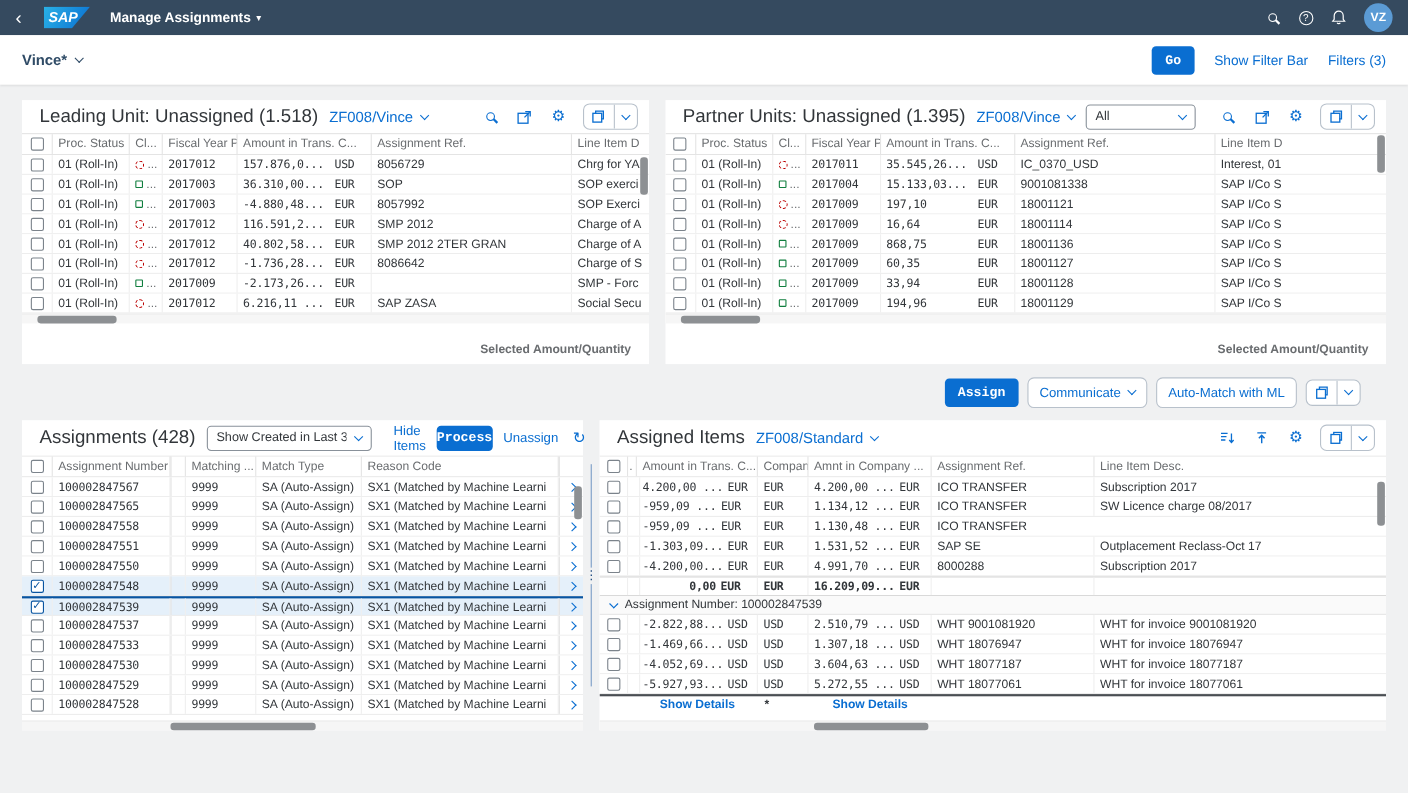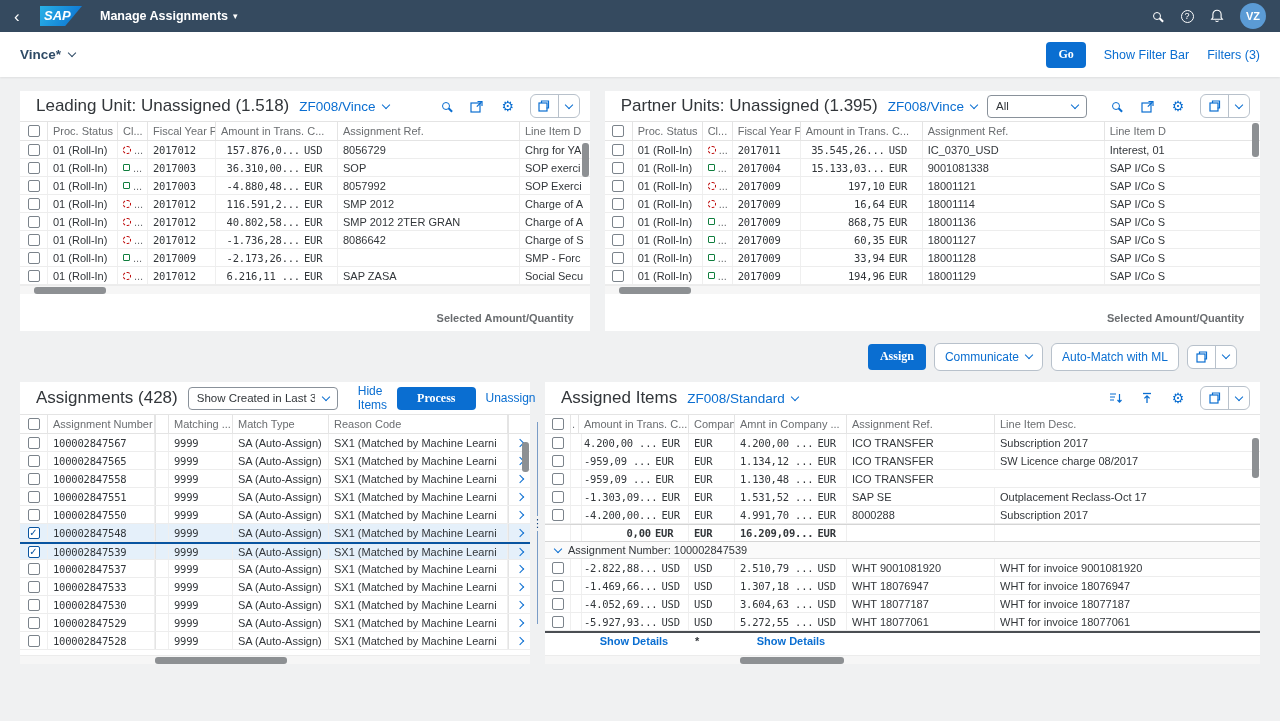--- a/index.html
+++ b/index.html
@@ -14,21 +14,21 @@
   .shell-caret { font-size:9px; }
   .shell-sp { flex:1; }
   .shell-ic { width:30px; display:flex; justify-content:center; align-items:center; cursor:pointer; color:#fff; }
   .help-circ { width:13px; height:13px; border:1.3px solid #fff; border-radius:50%; font-size:9px; display:flex; align-items:center; justify-content:center; }
   .avatar { width:26px; height:26px; border-radius:50%; background:#5b9bd5; color:#fff; font-size:11px; font-weight:bold; display:flex; align-items:center; justify-content:center; margin-left:8px; cursor:pointer; }
 
   
   .fbar { height:45px; background:#fff; display:flex; align-items:center; padding:0 20px; box-shadow:0 1px 2px rgba(0,0,0,.08); position:relative; z-index:2; }
   .variant { display:flex; align-items:center; gap:8px; color:#2f4b66; font-size:13.5px; font-weight:bold; cursor:pointer; }
   .fbar-sp { flex:1; }
-  .btn { border:none; border-radius:4px; cursor:pointer; font-family:Liberation Serif, serif; }
+  .btn { border:none; border-radius:4px; cursor:pointer; font-family:Liberation Mono, monospace; }
   .btn-emph { background:#0a6ed1; color:#fff; font-size:12px; font-weight:bold; height:26px; padding:0 12px; }
   .lnk { color:#0a6ed1; cursor:pointer; font-size:12.5px; }
   .fbar .lnk { margin-left:18px; }
 
   
   .chev { display:inline-block; width:6px; height:6px; border-right:1.6px solid currentColor; border-bottom:1.6px solid currentColor; }
   .chev.down { transform:rotate(45deg); margin-top:-3px; }
   .chev.right { transform:rotate(-45deg); }
   .mag { display:inline-block; width:8px; height:8px; border:1.6px solid currentColor; border-radius:50%; position:relative; }
   .mag::after { content:""; position:absolute; width:5px; height:1.6px; background:currentColor; transform:rotate(45deg); right:-4px; bottom:-2px; }
@@ -66,21 +66,21 @@
   .cbc { justify-content:center; }
   .cb { width:12px; height:12px; border:1px solid #7b838b; border-radius:2px; background:#fff; cursor:pointer; text-align:center; }
   .cb.checked { border-color:#0854a0; }
   .cb.checked::after { content:"\2713"; color:#0854a0; font-size:10px; line-height:10px; display:block; }
   .st { display:inline-block; margin-right:3px; flex:none; }
   .st.red { width:8px; height:8px; border:1.6px dashed #bb0000; border-radius:50%; }
   .st.green { width:7px; height:7px; border:1.6px solid #107e3e; border-radius:1px; }
   .dots { color:#6a6d70; }
   .g1 { grid-template-columns:28px 70px 30px 68px 122px 182px 1fr; }
   .amtg { display:flex; gap:4px; }
-  .amtg .amt { flex:1;text-align:right; }
+  .amtg .amt { flex:1; }
   .amtg .curr { width:28px; flex:none; }
   .num { font-family:"DejaVu Sans Mono",monospace; font-size:10.5px; letter-spacing:-.2px; }
   .vrail { position:absolute; top:0; right:0; width:9px; bottom:0; }
   .vthumb { position:absolute; top:2px; right:1px; width:7px; height:34px; background:#8d9093; border-radius:3px; }
   .hscroll { height:9px; background:#f6f6f6; border-top:1px solid #ececec; position:relative; }
   .hthumb { position:absolute; top:1px; height:7px; background:#8d9093; border-radius:3px; cursor:pointer; }
   .pfoot { height:26px; display:flex; align-items:center; justify-content:flex-end; padding-right:16px; color:#6a6d70; font-weight:bold; font-size:11px; }
 
   
   .actrow { height:51px; display:flex; align-items:center; justify-content:flex-end; gap:8px; padding-right:23px; }
@@ -582,21 +582,21 @@
 
     <section class="panel p-asg">
       <div class="bhead">
         <span class="ptitle">Assignments (428)</span>
         <span class="selbox" style="width:150px;">
           <span style="flex:1;overflow:hidden;white-space:nowrap;">Show Created in Last 30...</span>
             <i class="chev down"></i>
         </span>
         <span class="tool-sp"></span>
         <span class="lnk" style="font-size:12px;">Hide Items</span>
-        <button class="btn btn-emph" style="height:23px;padding:0 20px;">Process</button>
+        <button class="btn btn-emph" style="height:23px;padding:0 0;">Process</button>
         <span class="lnk" style="font-size:12px;">Unassign</span>
         <span class="icon-btn refresh-ic">↻</span>
         <span class="icon-btn ovfl">•••</span>
       </div>
       <div class="tblwrap">
         <div class="thead g2">
           <span class="c cbc">
               <span class="cb"></span>
             </span>
           <span class="c">Assignment Number</span>

